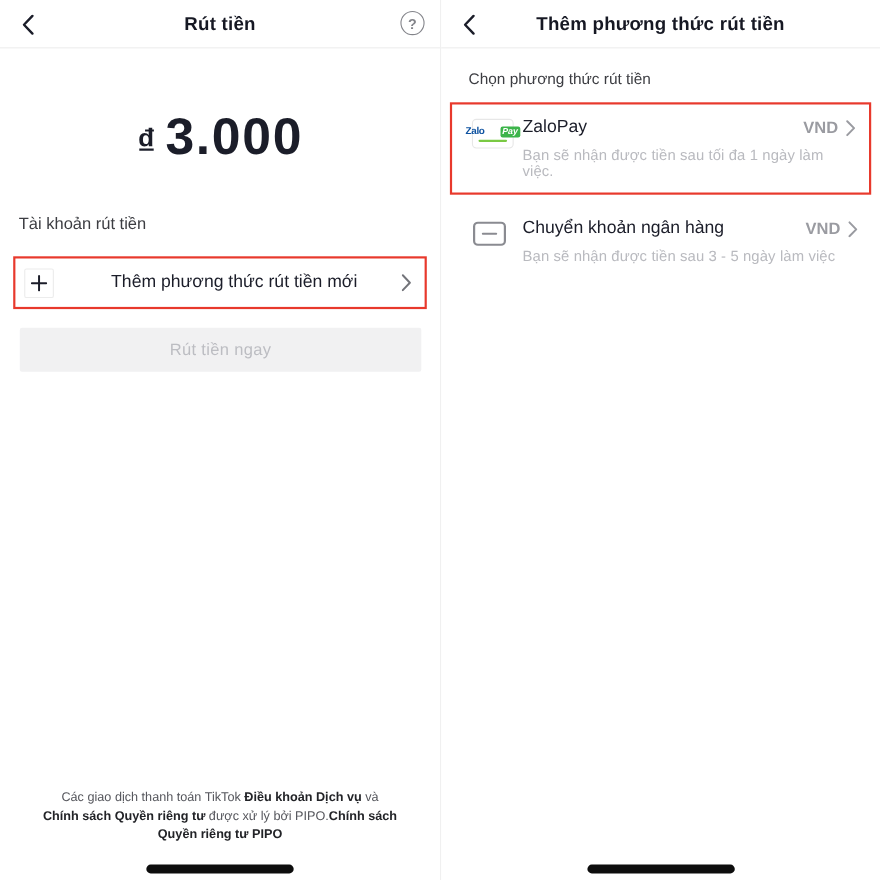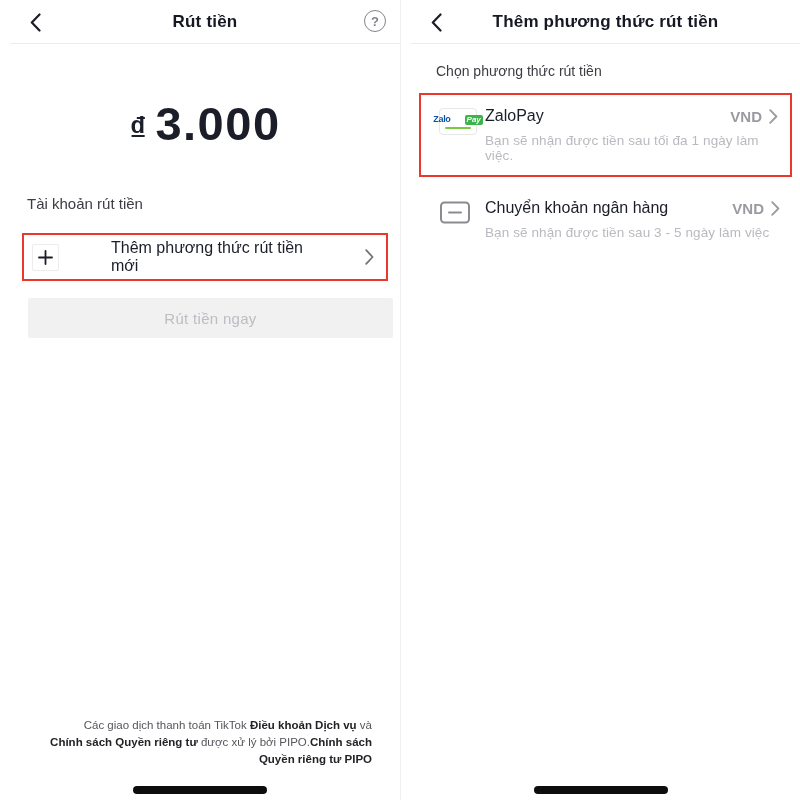--- a/index.html
+++ b/index.html
@@ -1,38 +1,38 @@
 <!DOCTYPE html>
 <html><head>
 <meta charset="utf-8">
 <style>
   * { margin:0; padding:0; box-sizing:border-box; }
   html,body { width:800px; height:800px; background:#fff; }
   body { font-family:"Liberation Sans","DejaVu Sans",sans-serif; color:#161823; }
   .phones { display:flex; width:800px; height:800px; }
-  .screen { position:relative; width:400px; height:800px; background:#fff; overflow:hidden;padding-left:10px; }
+  .screen { position:relative; width:400px; height:800px; background:#fff; overflow:hidden; }
   .screen.right { border-left:1px solid #f0f0f0; }
 
   
   .app-header { position:relative; height:44px; display:flex; align-items:center; justify-content:center; border-bottom:1px solid #ededed; }
   .back-btn { position:absolute; left:12px; top:9px; width:26px; height:26px; display:flex; align-items:center; justify-content:center; cursor:pointer; background:none; border:none; }
   .header-title { font-size:17px; font-weight:bold; color:#161823; letter-spacing:.2px; }
   .help-btn { position:absolute; right:14px; top:10px; width:22px; height:22px; border:1.6px solid #83848a; border-radius:50%; background:none; color:#83848a; font-size:13px; font-weight:bold; display:flex; align-items:center; justify-content:center; cursor:pointer; }
 
   
   .amount-row { margin-top:52px; text-align:center; color:#1b1d29; white-space:nowrap; }
   .amount-currency { font-size:33px; font-weight:bold; margin-right:9px; }
   .amount-value { font-size:47px; font-weight:bold; letter-spacing:1.5px; }
   .account-label { margin:44px 0 0 17px; font-size:15px; color:#3c3d42; }
   .add-method-row { display:flex; align-items:center; margin:21px 12px 0 12px; height:48px; border:2px solid #e8392c; padding:0 12px 0 8px; cursor:pointer; background:#fff;gap:38px; }
   .plus-box { width:27px; height:27px; border:1px solid #ececec; border-radius:2px; display:flex; align-items:center; justify-content:center; flex:0 0 auto; }
   .add-method-label { margin-left:14px; font-size:16px; color:#1b1d29; flex:1; }
   .withdraw-button { display:block; margin:17px 17px 0 18px; width:365px; height:40px; background:#f1f1f2; border:none; border-radius:2px; font-size:15px; color:#bcbdc2; font-family:inherit; letter-spacing:.3px; cursor:default; }
 
-  .legal-footer { position:absolute; left:28px; right:28px; bottom:32px; text-align:right; font-size:11.5px; line-height:17px; color:#55565c; }
+  .legal-footer { position:absolute; left:28px; right:28px; bottom:32px; text-align:center; font-size:11.5px; line-height:17px; color:#55565c; }
   .legal-footer .bold-seg { font-weight:bold; color:#222327; }
 
   .home-indicator { position:absolute; bottom:6px; left:50%; transform:translateX(-50%); width:134px; height:8px; border-radius:4px; background:#0d0d0d; }
 
   
   .section-label { margin:19px 0 0 25px; font-size:14px; color:#3c3d42; }
   .method-row { display:flex; align-items:flex-start; margin:14px 8px 0 8px; padding:12px 12px 12px 18px; cursor:pointer; background:#fff; }
   .method-row.highlighted { border:2px solid #e8392c; }
   .method-row.plain { margin-top:10px; padding-left:20px; }
   .method-icon { flex:0 0 46px; display:flex; align-items:center; margin-top:1px; }

